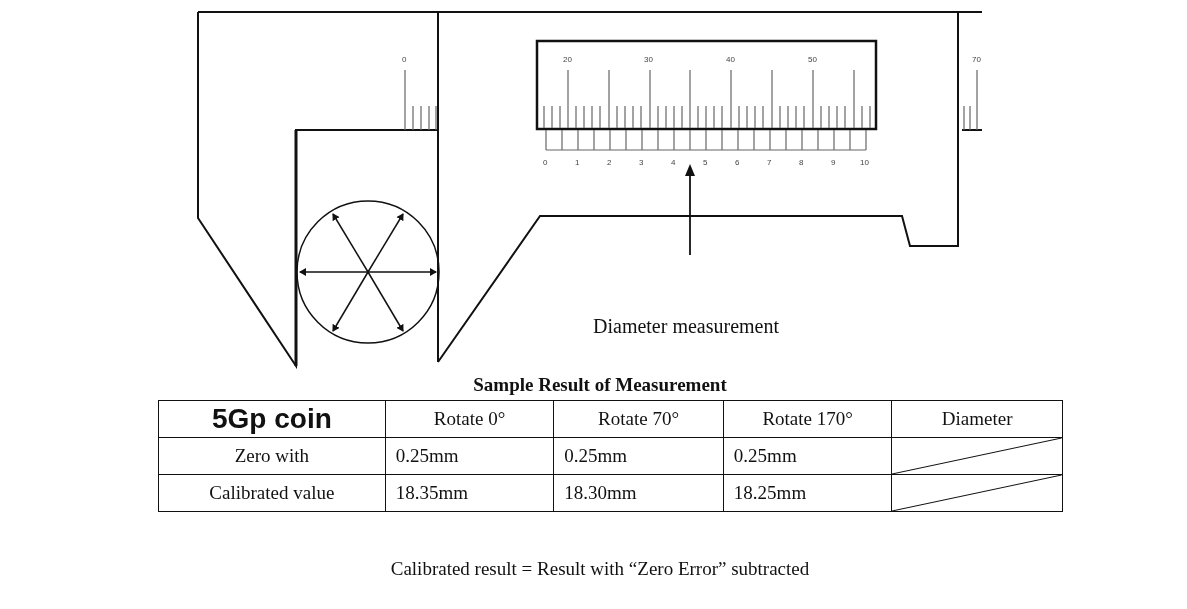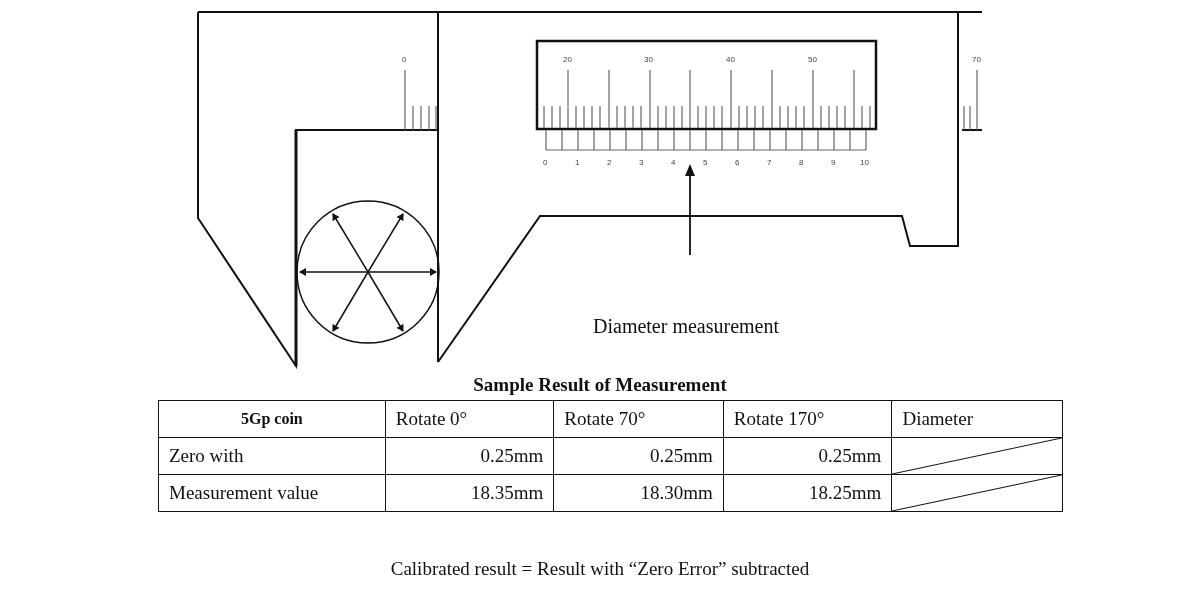--- a/index.html
+++ b/index.html
@@ -3,23 +3,23 @@
   <meta charset="utf-8">
   <style>
     html, body { margin: 0; padding: 0; background: #ffffff; }
     body { width: 1187px; height: 609px; position: relative; overflow: hidden; font-family: "Liberation Serif", serif; color: #111; }
     #diagram { position: absolute; left: 0; top: 0; width: 1187px; height: 380px; }
     .svg-text { font-family: "Liberation Sans", sans-serif; font-size: 8px; fill: #444; }
     .caption-text { font-family: "Liberation Serif", serif; font-size: 20px; fill: #111; }
     #table-title { position: absolute; left: 0; width: 1200px; top: 374px; text-align: center; font-weight: bold; font-size: 19px; font-family: "Liberation Serif", serif; }
     #results-table { position: absolute; left: 158px; top: 400px; border-collapse: collapse; width: 905px; }
     #results-table td { border: 1px solid #111; height: 37px; padding: 0 10px; font-size: 19px; box-sizing: border-box; }
-    #results-table td.center { }
-    #results-table td.right { text-align: right; }
-    #results-table td.header-first { font-family: Liberation Serif, serif; font-weight: bold; font-size: 16px; text-align: center; }
+    #results-table td.center { text-align: center; }
+    #results-table td.right { text-align: left; }
+    #results-table td.header-first { font-family: Liberation Sans, sans-serif; font-weight: bold; font-size: 28px; text-align: center; }
     #results-table td.diag { position: relative; padding: 0; }
     #results-table td.diag svg { position: absolute; left: 0; top: 0; width: 100%; height: 100%; }
     #footnote { position: absolute; left: 0; width: 1200px; top: 558px; text-align: center; font-size: 19px; font-family: "Liberation Serif", serif; }
   </style>
 </head>
 <body>
 
 <svg id="diagram" viewBox="0 0 1187 380" xmlns="http://www.w3.org/2000/svg">
   <defs>
     <marker id="ah" markerWidth="8" markerHeight="8" refX="6" refY="4" orient="auto" markerUnits="userSpaceOnUse">
@@ -185,21 +185,21 @@
     <td class="right">0.25mm</td>
     <td class="right">0.25mm</td>
     <td class="right">0.25mm</td>
     <td class="diag">
       <svg viewBox="0 0 100 100" preserveAspectRatio="none">
             <line x1="0" y1="100" x2="100" y2="0" stroke="#111" stroke-width="1" vector-effect="non-scaling-stroke"></line>
           </svg>
     </td>
   </tr>
   <tr>
-    <td class="center">Measurement value</td>
+    <td class="center">Calibrated value</td>
     <td class="right">18.35mm</td>
     <td class="right">18.30mm</td>
     <td class="right">18.25mm</td>
     <td class="diag">
       <svg viewBox="0 0 100 100" preserveAspectRatio="none">
             <line x1="0" y1="100" x2="100" y2="0" stroke="#111" stroke-width="1" vector-effect="non-scaling-stroke"></line>
           </svg>
     </td>
   </tr>
 </tbody>

